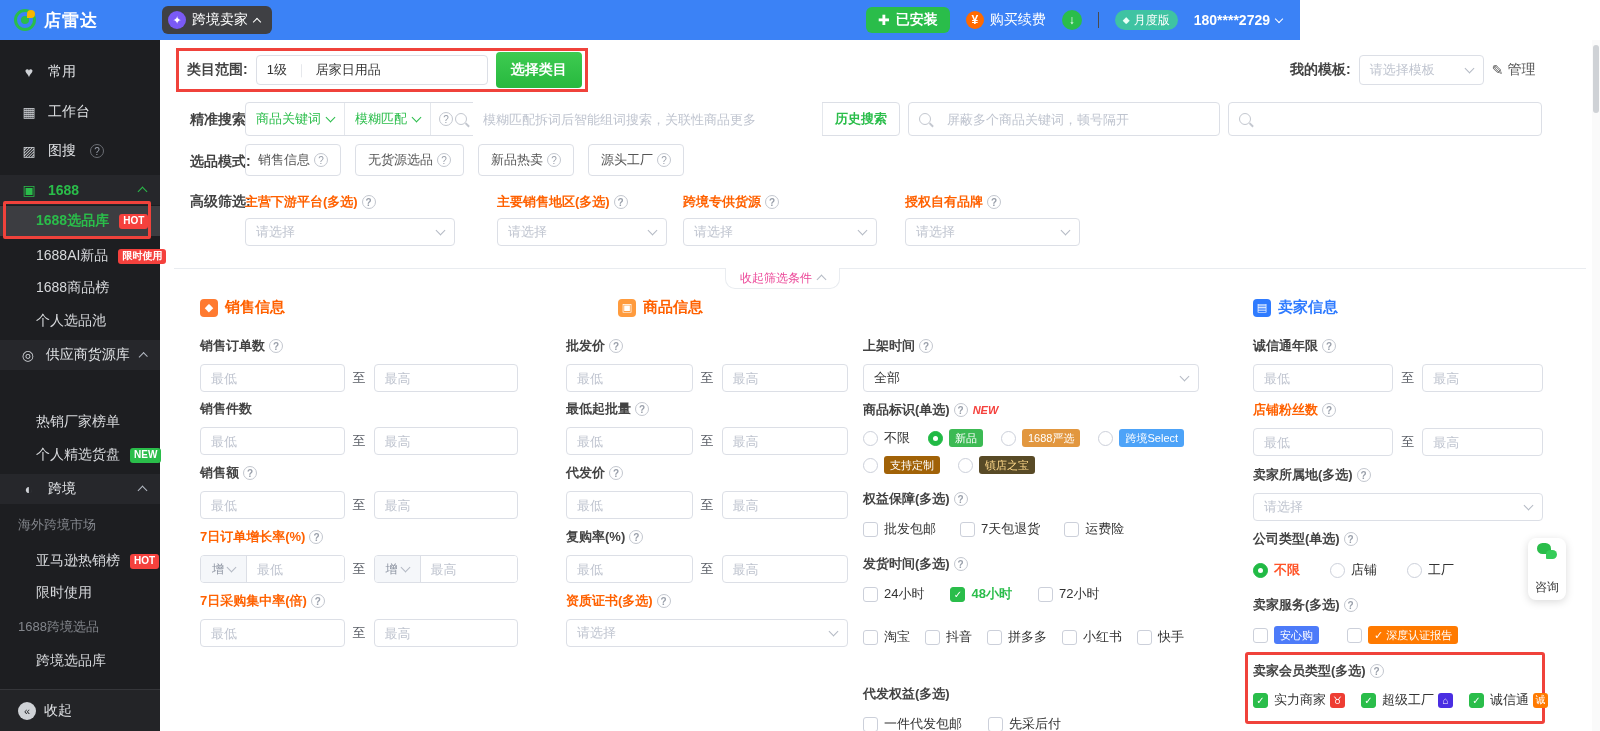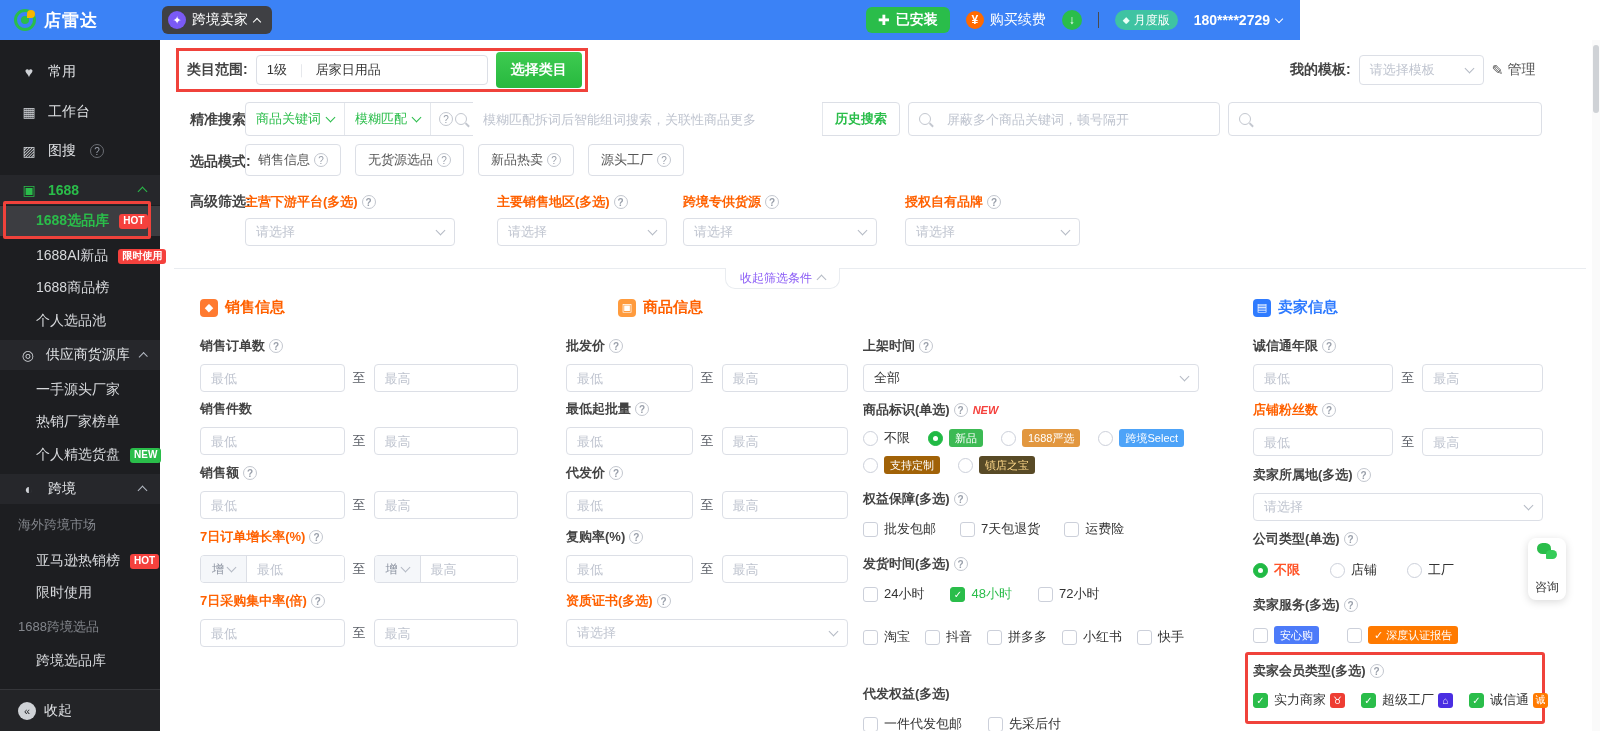--- a/index.html
+++ b/index.html
@@ -72,21 +72,21 @@
   .sec-ttl{display:flex;align-items:center;gap:7px;font-size:15px;font-weight:700}
   .sec-ic{width:18px;height:18px;border-radius:4px;display:inline-flex;align-items:center;justify-content:center;font-size:11px;color:#fff}
   .modebtn{height:32px;border:1px solid #dcdfe6;border-radius:4px;display:inline-flex;align-items:center;padding:0 12px;font-size:13px;color:#555;margin-right:14px;cursor:pointer}
   .seg{display:flex;align-items:center;height:34px;border:1px solid #dcdfe6;border-radius:4px;background:#fff}
   .seg .sg{display:flex;align-items:center;gap:6px;padding:0 10px;font-size:13px;color:#2abd4a;border-right:1px solid #e4e7ec;height:100%;cursor:pointer;white-space:nowrap}
   .seg input{border:none;height:42px;flex:1;min-width:0}
   .hist{padding:0 12px;font-size:13px;font-weight:700;color:#2abd4a;border-left:1px solid #e4e7ec;height:100%;display:flex;align-items:center;cursor:pointer;white-space:nowrap}
   .searchglyph{width:12px;height:12px;border:1.5px solid #c3c7cf;border-radius:50%;position:relative;margin:0 6px 0 2px;flex:0 0 auto}
   .searchglyph::after{content:"";position:absolute;width:5px;height:1.5px;background:#c3c7cf;transform:rotate(45deg);right:-4px;bottom:-1px}
   .divline{position:absolute;left:14px;right:14px;top:228px;height:1px;background:#e9ecf0}
-  .divtab{position:absolute;left:565px;top:228px;height:21px;background:#fff;border:1px solid #e9ecf0;border-top:none;border-radius:0 0 10px 10px;display:flex;align-items:center;gap:6px;padding:0 14px;font-size:12px;color:#8b5cf6;cursor:pointer}
+  .divtab{position:absolute;left:565px;top:228px;height:21px;background:#fff;border:1px solid #e9ecf0;border-top:none;border-radius:0 0 10px 10px;display:flex;align-items:center;gap:6px;padding:0 14px;font-size:12px;color:#ec4899;cursor:pointer}
   .newtag{color:#f5413d;font-size:11px;font-weight:700;font-style:italic;margin-left:5px}
   .memicon{width:15px;height:15px;border-radius:3px;color:#fff;font-size:10px;display:inline-flex;align-items:center;justify-content:center;margin-left:4px}
   .floatw{position:absolute;left:1368px;top:498px;width:38px;height:62px;background:#fff;border-radius:8px;box-shadow:0 2px 8px rgba(0,0,0,.15);display:flex;flex-direction:column;align-items:center;justify-content:center;gap:20px;cursor:pointer;z-index:15}
   .wc-ic{position:relative;width:20px;height:16px}
   .wc-ic::before{content:"";position:absolute;left:0;top:0;width:14px;height:11px;background:#2abd4a;border-radius:6px 6px 1px 6px}
   .wc-ic::after{content:"";position:absolute;right:0;bottom:0;width:11px;height:9px;background:#35cc58;border-radius:5px 5px 5px 1px}
   .scrollbar{position:absolute;right:0;top:40px;width:8px;height:691px;background:#fafafa;z-index:40}
   .scroll-thumb{position:absolute;right:1px;top:5px;width:6px;height:68px;border-radius:3px;background:#cfd2d6;cursor:grab}
 </style>
 </head>
@@ -155,23 +155,20 @@
     <span>1688商品榜</span>
   </div>
   <div class="sb-row sb-sub" style="top:266px">
     <span>个人选品池</span>
   </div>
   <div class="sb-row sb-grp" style="top:300px">
     <span class="sic">◎</span>
     <span>供应商货源库</span>
     <span class="chev up sb-chev"></span>
   </div>
-  <div class="sb-row sb-sub" style="top:335px">
-    <span>一手源头厂家</span>
-  </div>
   <div class="sb-row sb-sub" style="top:367px">
     <span>热销厂家榜单</span>
   </div>
   <div class="sb-row sb-sub" style="top:400px">
     <span>个人精选货盘</span>
     <span class="badge bg-green">NEW</span>
   </div>
   <div class="sb-row sb-grp" style="top:434px">
     <span class="sic">◐</span>
     <span>跨境</span>
@@ -517,21 +514,21 @@
   <div class="abs" style="left:703px;top:515px;width:336px">
     <div class="lab">
         <span>发货时间(多选)</span>
         <span class="q"></span>
       </div>
     <div class="flex" style="margin-top:12px;gap:26px">
       <span class="opt">
           <span class="cb"></span>
           <span>24小时</span>
         </span>
-      <span class="opt" style="color:#2abd4a;font-weight:400">
+      <span class="opt" style="color:#2abd4a;font-weight:700">
           <span class="cb on"></span>
           <span>48小时</span>
         </span>
       <span class="opt">
           <span class="cb"></span>
           <span>72小时</span>
         </span>
     </div>
   </div>
   <div class="abs" style="left:703px;top:580px;width:340px">

